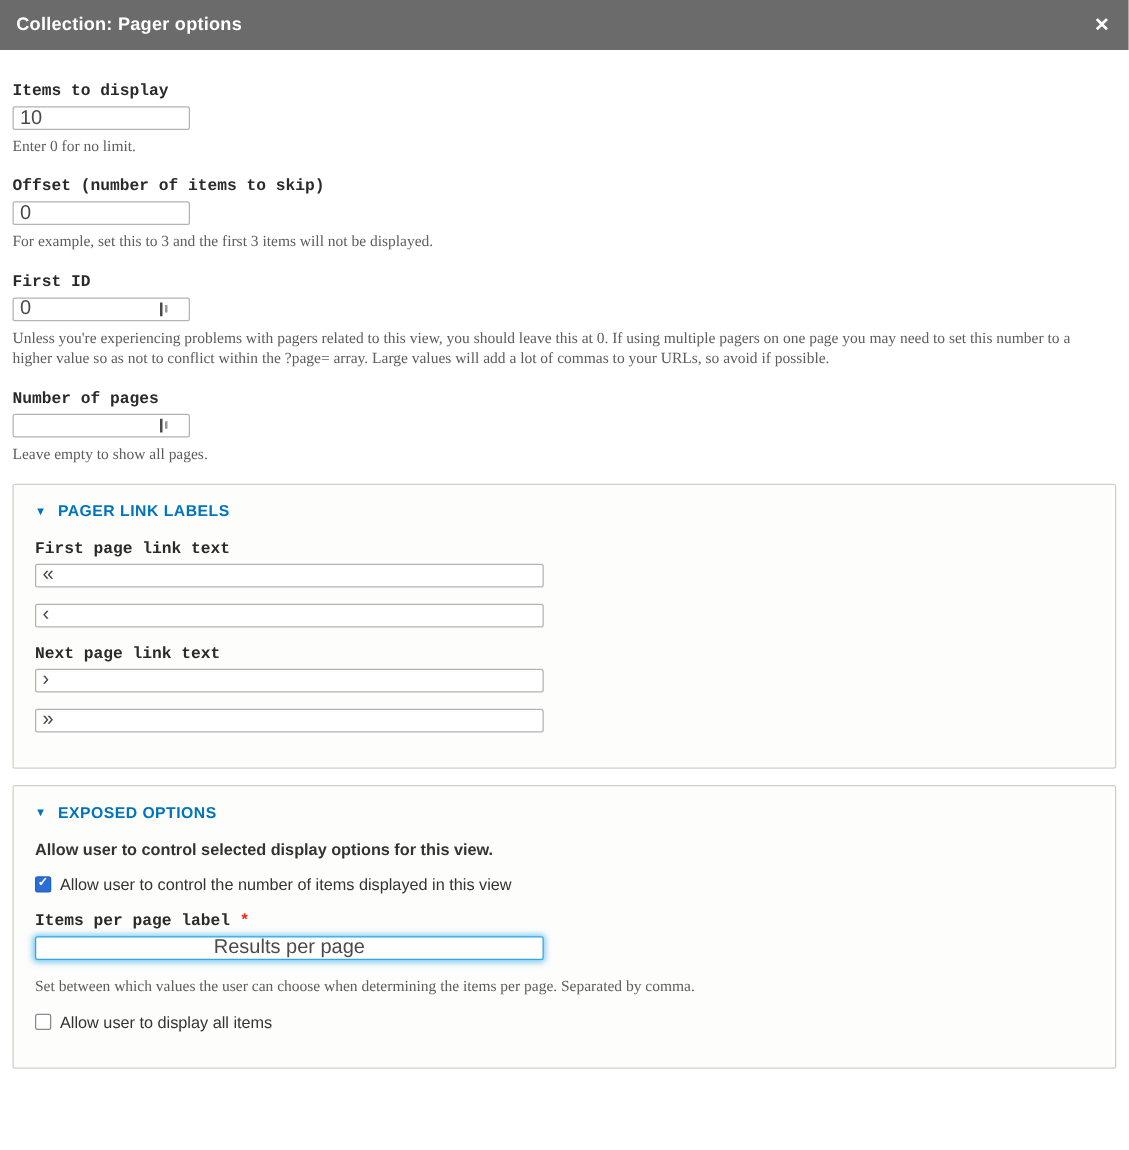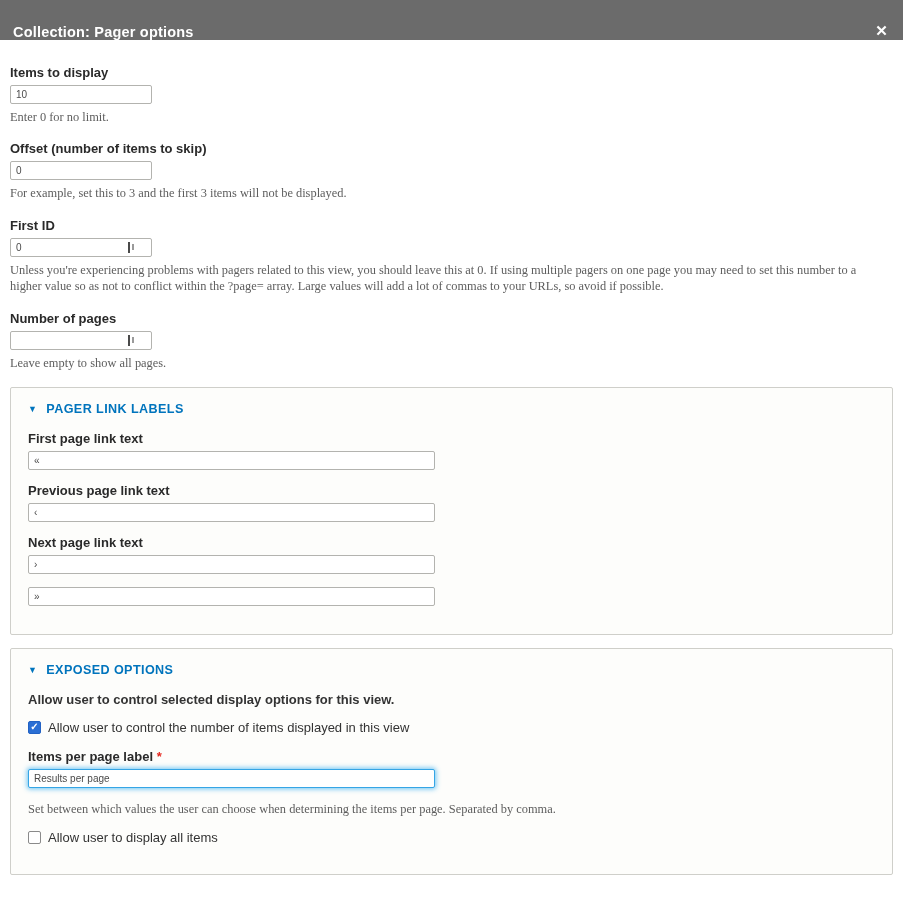--- a/index.html
+++ b/index.html
@@ -6,39 +6,40 @@
   html,body { margin:0; padding:0; }
   body {
     width:903px; height:920px; overflow:hidden;
     background:#fff;
     font-family:"Liberation Sans", sans-serif;
     display:flex; flex-direction:column;
   }
   
   .modal-header {
     flex:0 0 40px; background:#6b6b6b; color:#fff;
-    display:flex; align-items:flex-end; padding:0 13px;
+    display:flex; align-items:center; padding:0 13px;
     font-size:14.5px; font-weight:bold; letter-spacing:.2px;
   }
   .close-btn {
     margin-left:auto; font-size:15px; font-weight:bold; color:#fff;
     cursor:pointer; line-height:1; padding:2px;
   }
   
   .content { flex:1 1 auto; padding:25px 10px 0; }
   .form-item { margin-bottom:16px; }
   .form-item:last-child { margin-bottom:0; }
   label.form-label {
     display:block; font-weight:bold; font-size:13px; color:#2a2a2a;
     margin-bottom:5px;
+    font-family:Liberation Mono, monospace;
   }
   .required { color:#e5261d; font-weight:bold; }
   input.text {
     height:19px; border:1px solid #b3b3af; border-radius:2px;
-    font-family:inherit; font-size:10px; color:#4a4a4a;
+    font-family:inherit; font-size:16px; color:#4a4a4a;
     padding:0 5px; background:#fff; display:block;
   }
   .small { width:142px; }
   .wide  { width:407px; }
   .desc {
     font-size:12.4px; color:#5d5d5d; margin-top:5px; line-height:1.32;
     max-width:880px;
     font-family:Liberation Serif, serif;
   }
   .input-wrap { position:relative; width:142px; }
@@ -72,20 +73,21 @@
     display:inline-flex; align-items:center; justify-content:center;
     font-size:10px; line-height:1; color:#fff; font-weight:bold;
   }
   .checkbox:not(:empty) { background:#2b6fd4; border-color:#2262c4; }
   .focused {
     border:1px solid #35a5e5 !important;
     box-shadow:0 0 5px 1px rgba(70,180,240,.8);
     background-image:linear-gradient(#151515,#151515);
     background-size:1px 12px; background-position:102px center;
     background-repeat:no-repeat;
+    text-align:center;
   }
 </style>
 </head>
 <body>
 
 <div class="modal-header">
   <span>Collection: Pager options</span>
   <span class="close-btn">✕</span>
 </div>
 
@@ -124,21 +126,20 @@
   <div class="panel">
     <div class="legend">
       <span class="arrow">▼</span>
       <span>PAGER LINK LABELS</span>
     </div>
     <div class="form-item">
       <label class="form-label">First page link text</label>
       <input class="text wide" type="text" value="«" style="">
     </div>
     <div class="form-item">
-      <label class="form-label">Previous page link text</label>
       <input class="text wide" type="text" value="‹" style="">
     </div>
     <div class="form-item">
       <label class="form-label">Next page link text</label>
       <input class="text wide" type="text" value="›" style="">
     </div>
     <div class="form-item">
       <input class="text wide" type="text" value="»" style="">
     </div>
   </div>

